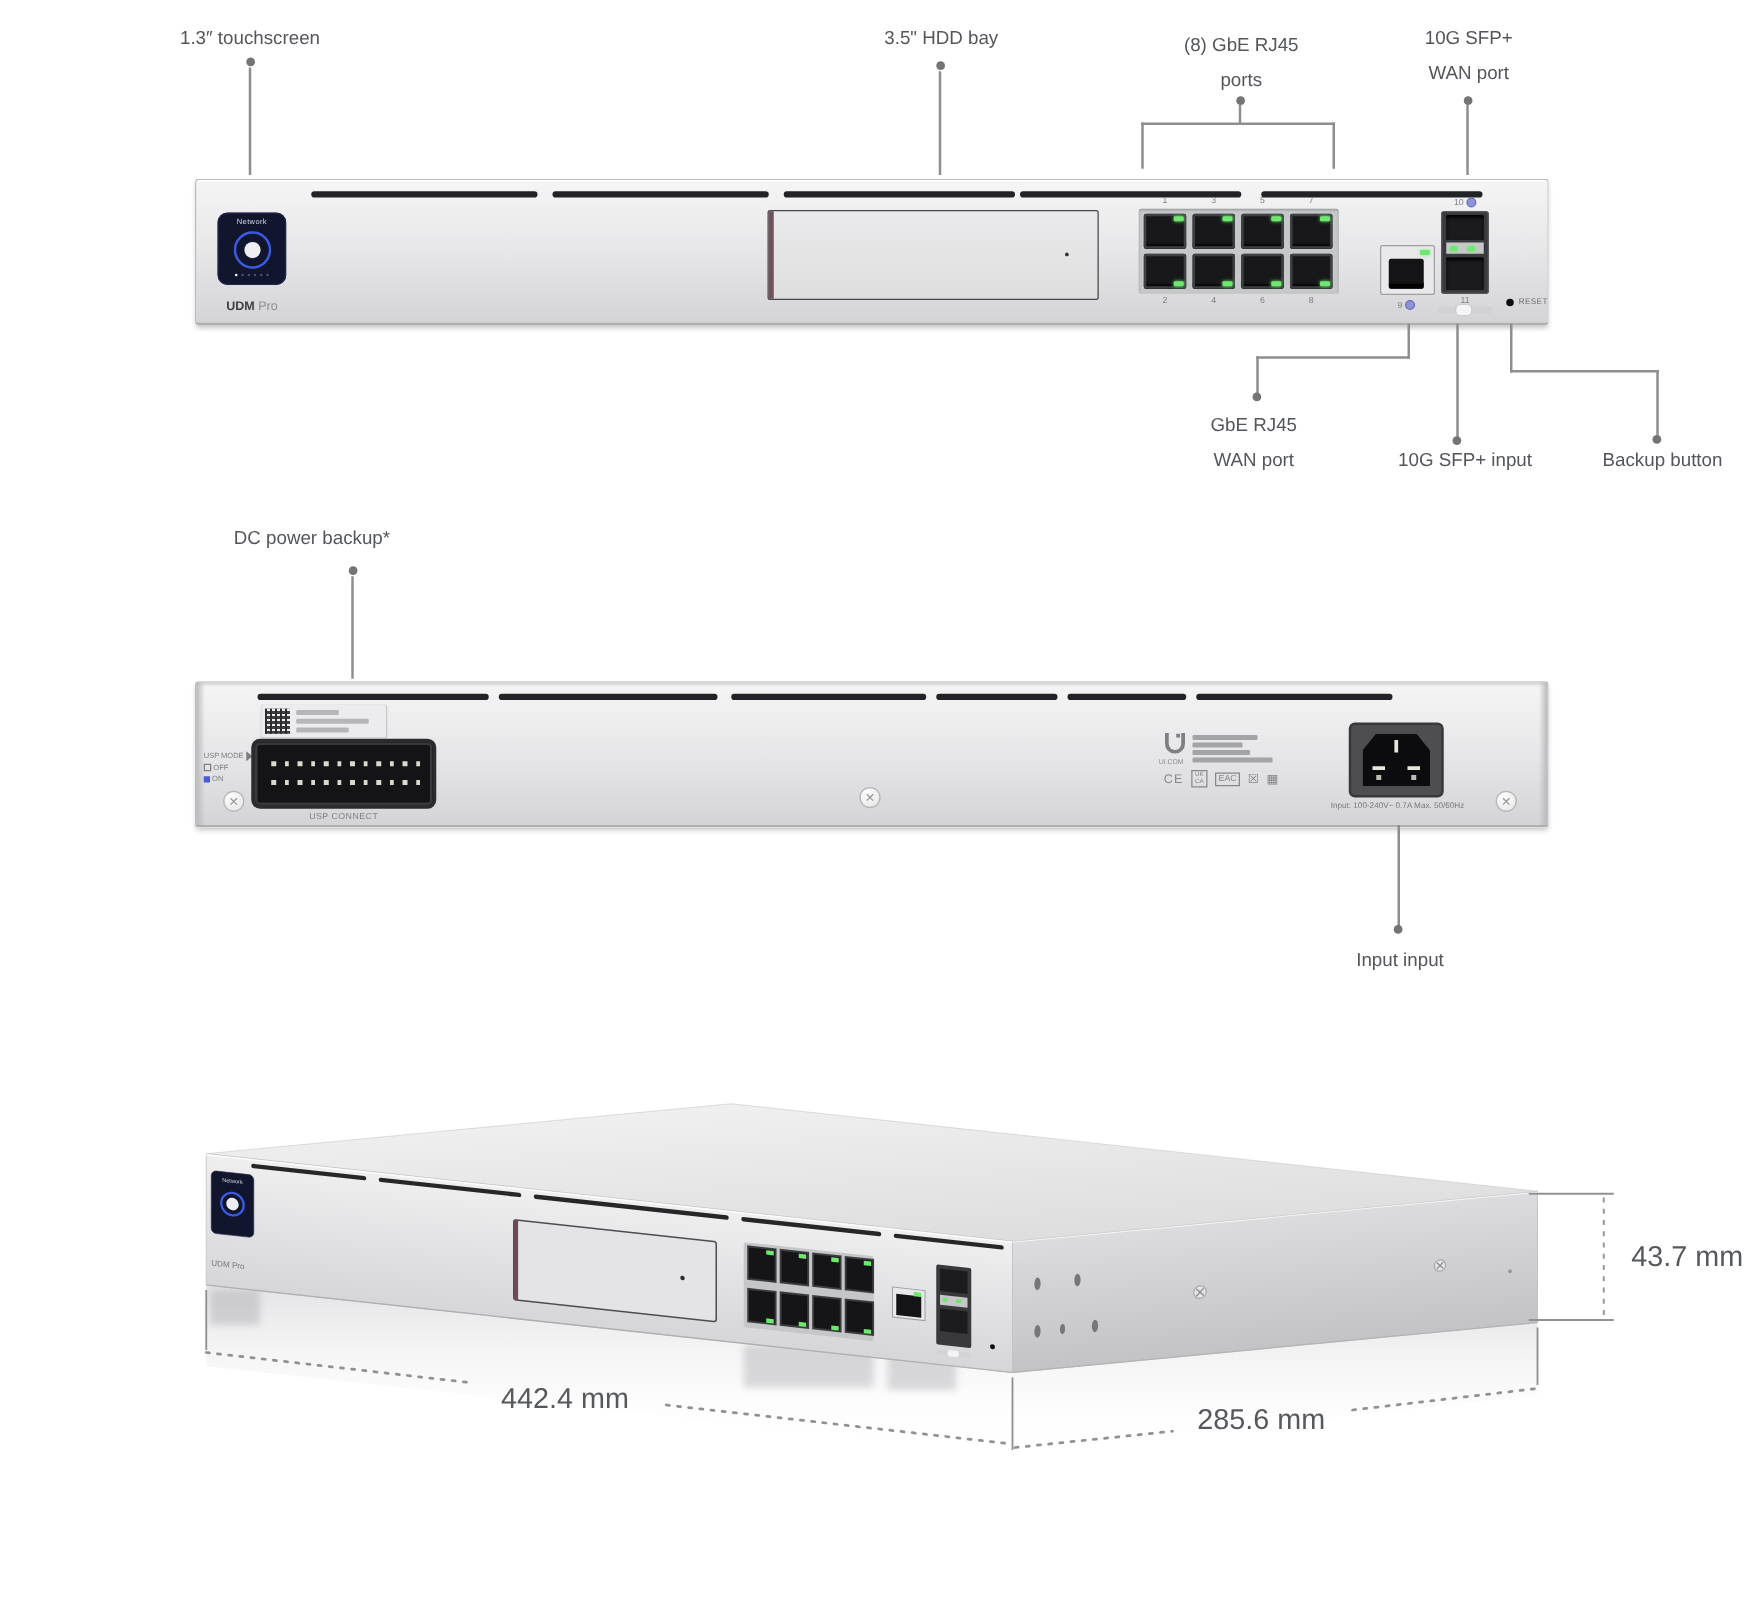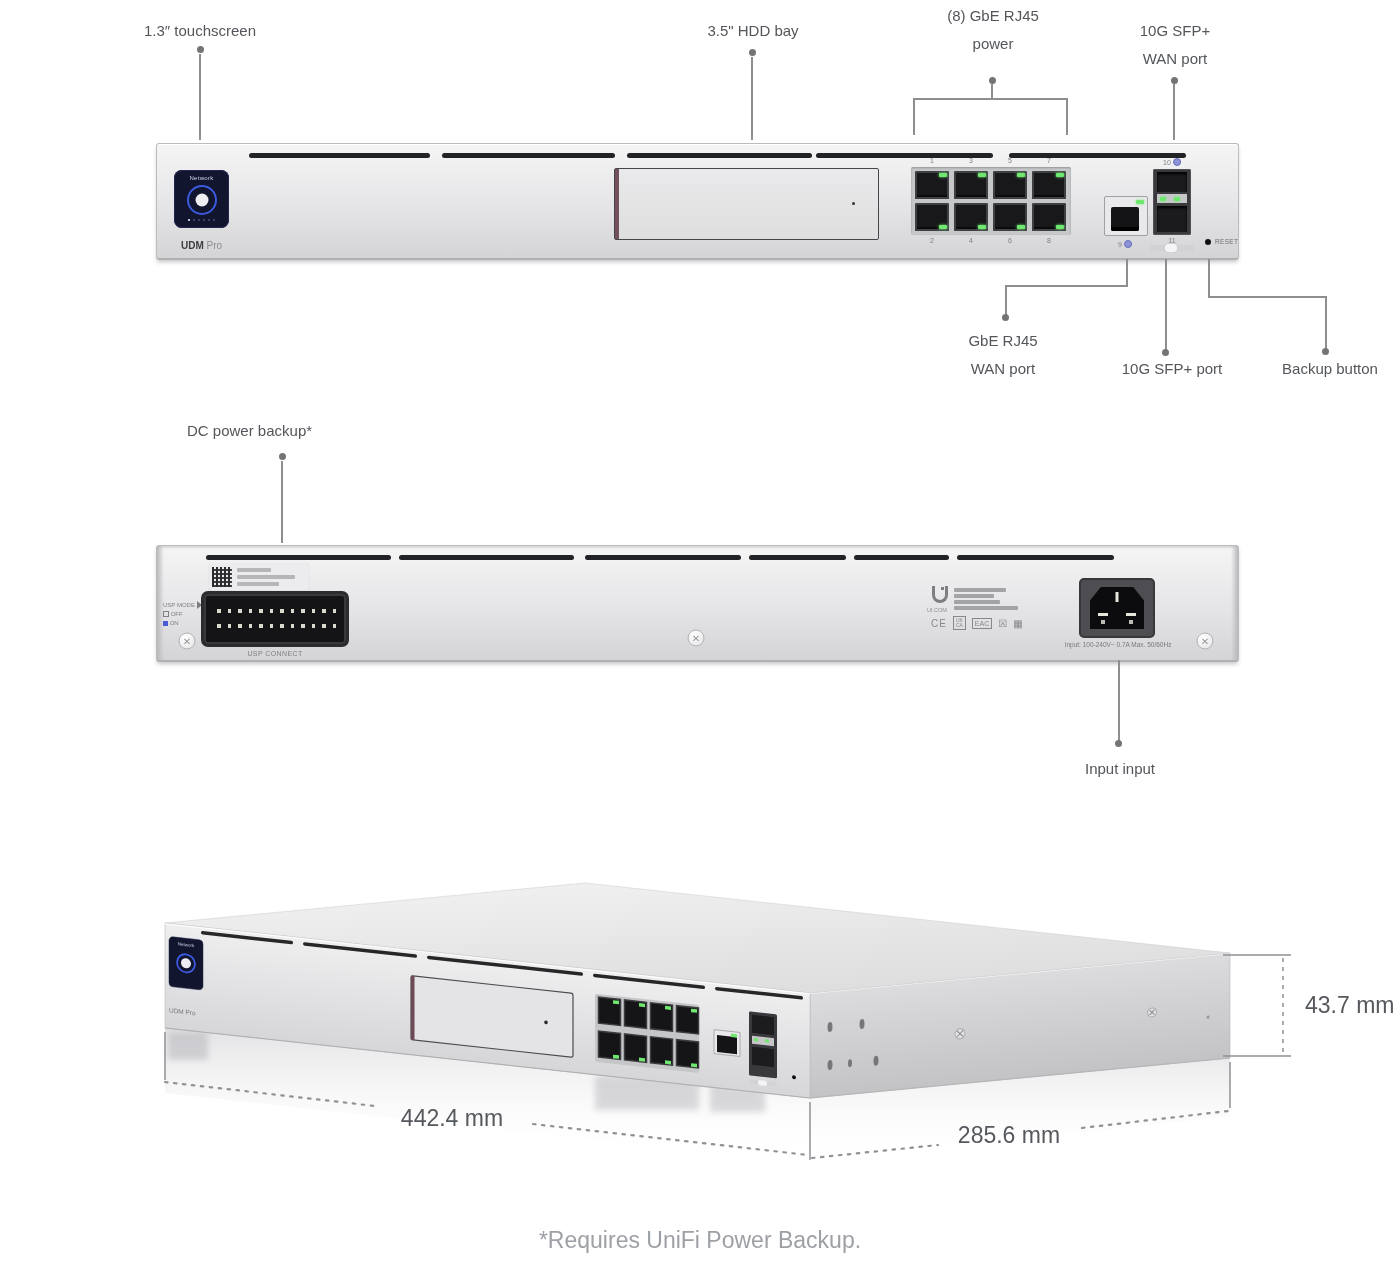--- a/index.html
+++ b/index.html
@@ -127,23 +127,23 @@
   <div>
 
     <div class="callout" style="left:110px;top:17px;width:180px;">1.3″ touchscreen</div>
     <div class="ldot" style="left:197px;top:46px;"></div>
     <div class="lv" style="left:199px;top:54px;height:86px;"></div>
 
     <div class="callout" style="left:683px;top:17px;width:140px;">3.5" HDD bay</div>
     <div class="ldot" style="left:749px;top:49px;"></div>
     <div class="lv" style="left:751px;top:57px;height:83px;"></div>
 
-    <div class="callout" style="left:920px;top:2px;width:146px;">
+    <div class="callout" style="left:920px;top:23px;width:146px;">
       <div>(8) GbE RJ45</div>
-      <div>power</div>
+      <div>ports</div>
     </div>
     <div class="ldot" style="left:989px;top:77px;"></div>
     <div class="lv" style="left:991px;top:84px;height:15px;"></div>
     <div class="lh" style="left:913px;top:98px;width:155px;"></div>
     <div class="lv" style="left:913px;top:98px;height:37px;"></div>
     <div class="lv" style="left:1066px;top:98px;height:37px;"></div>
 
     <div class="callout" style="left:1105px;top:17px;width:140px;">
       <div>10G SFP+</div>
       <div>WAN port</div>
@@ -248,21 +248,21 @@
     <div class="lh" style="left:1005px;top:285px;width:123px;"></div>
     <div class="lv" style="left:1005px;top:285px;height:31px;"></div>
     <div class="ldot" style="left:1002px;top:314px;"></div>
     <div class="callout" style="left:933px;top:327px;width:140px;">
       <div>GbE RJ45</div>
       <div>WAN port</div>
     </div>
 
     <div class="lv" style="left:1165px;top:259px;height:92px;"></div>
     <div class="ldot" style="left:1162px;top:349px;"></div>
-    <div class="callout" style="left:1097px;top:355px;width:150px;">10G SFP+ port</div>
+    <div class="callout" style="left:1097px;top:355px;width:150px;">10G SFP+ input</div>
 
     <div class="lv" style="left:1208px;top:259px;height:39px;"></div>
     <div class="lh" style="left:1208px;top:296px;width:119px;"></div>
     <div class="lv" style="left:1325px;top:296px;height:54px;"></div>
     <div class="ldot" style="left:1322px;top:348px;"></div>
     <div class="callout" style="left:1260px;top:355px;width:140px;">Backup button</div>
   </div>
 
   <div>
     <div class="callout left" style="left:187px;top:417px;width:260px;">DC power backup*</div>
@@ -487,14 +487,13 @@
     <text x="859" y="285" font-size="23" fill="#55585c" text-anchor="middle">285.6 mm</text>
 
     <g stroke="#8f9194">
       <line x1="1073" y1="97" x2="1141" y2="97" stroke-width="1.5"></line>
       <line x1="1073" y1="198" x2="1141" y2="198" stroke-width="1.5"></line>
       <line x1="1133" y1="100" x2="1133" y2="195" stroke-width="1.5" stroke-dasharray="4 5"></line>
     </g>
     <text x="1155" y="155" font-size="23" fill="#55585c" text-anchor="start">43.7 mm</text>
   </svg>
 
-  <div class="footnote">*Requires UniFi Power Backup.</div>
 </div>
 
 </body></html>

